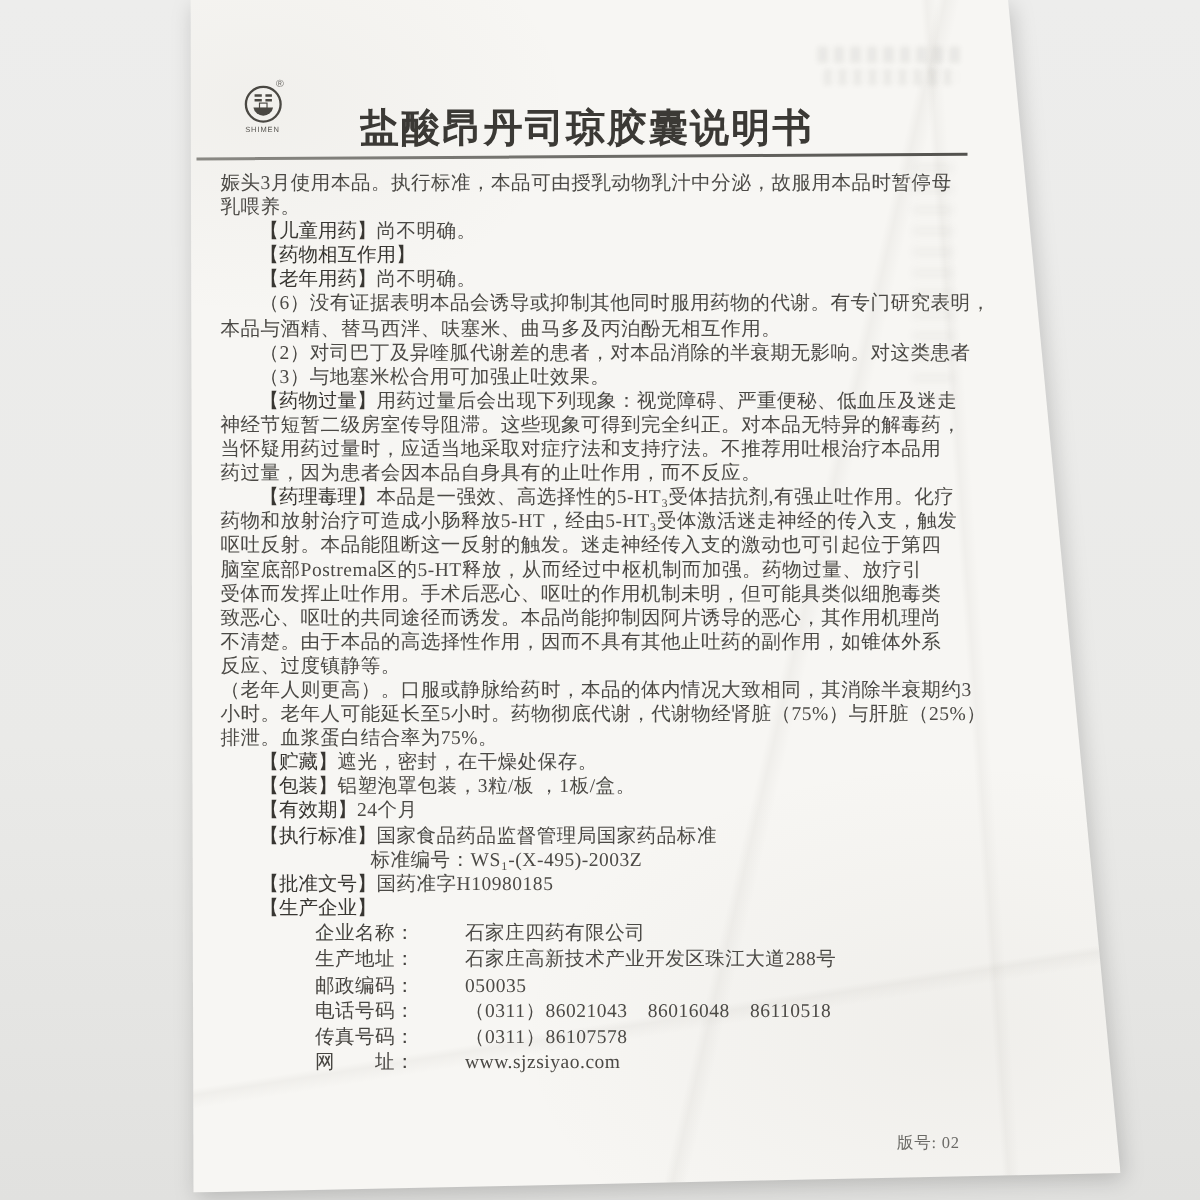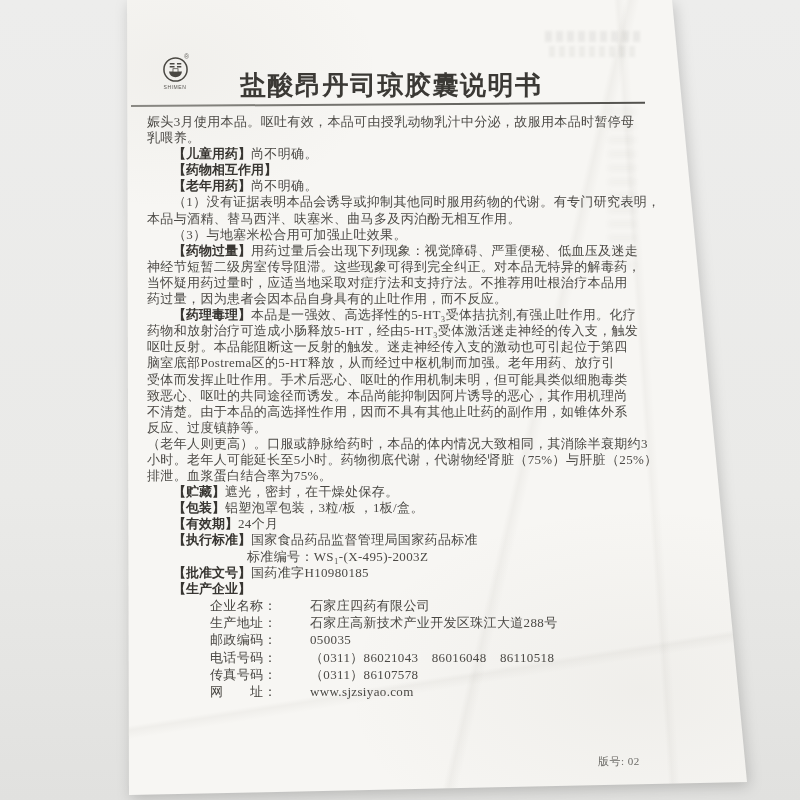--- a/index.html
+++ b/index.html
@@ -37,21 +37,21 @@
     font-family:"Liberation Sans",sans-serif;font-size:26px;font-weight:700;
     letter-spacing:1.5px;color:#3b3935;}
   .rule{position:absolute;left:131px;top:105px;width:514px;height:2px;
     background:linear-gradient(to right,#8a8984,#53524e);
     transform:rotate(-0.35deg);transform-origin:left center;}
   .text-col{position:absolute;left:147px;top:114px;width:506px;
     font-size:13px;color:#4b4945;letter-spacing:0.35px;}
   .ln{line-height:16.1px;height:16.1px;white-space:nowrap;}
   .ind1{padding-left:26px;}
   .ind2{padding-left:100px;}
-  .lbl{font-family:"Liberation Sans",sans-serif;font-weight:700;color:#383632;letter-spacing:0;}
+  .lbl{font-family:"Liberation Sans",sans-serif;font-weight:400;color:#383632;letter-spacing:0;}
   .crow{line-height:17.3px;height:17.3px;padding-left:63px;white-space:nowrap;}
   .clabel{display:inline-block;width:100px;color:#474541;}
   .cvalue{color:#4b4945;}
   .version{position:absolute;left:598px;top:754px;font-size:11px;color:#6b6a66;letter-spacing:.5px;}
 </style>
 </head>
 <body>
 
 <div class="paper-wrap">
   <div class="paper">
@@ -69,36 +69,37 @@
       </svg>
       <span class="reg">®</span>
       <div class="logo-caption">SHIMEN</div>
     </div>
 
     <h1 class="title">盐酸昂丹司琼胶囊说明书</h1>
 
     <div class="rule"></div>
 
     <main class="text-col" id="bodyCol">
-        <div class="ln ind0"><span>娠头3月使用本品。呕吐有效，本品可由授乳动物乳汁中分泌，故服用本品时暂停母</span></div>
+        <div class="ln ind0"><span>娠头3月使用本品。执行标准，本品可由授乳动物乳汁中分泌，故服用本品时暂停母</span></div>
         <div class="ln ind0"><span>乳喂养。</span></div>
         <div class="ln ind1"><b class="lbl">【儿童用药】</b><span>尚不明确。</span></div>
         <div class="ln ind1"><b class="lbl">【药物相互作用】</b></div>
         <div class="ln ind1"><b class="lbl">【老年用药】</b><span>尚不明确。</span></div>
-        <div class="ln ind1"><span>（1）没有证据表明本品会诱导或抑制其他同时服用药物的代谢。有专门研究表明，</span></div>
+        <div class="ln ind1"><span>（6）没有证据表明本品会诱导或抑制其他同时服用药物的代谢。有专门研究表明，</span></div>
         <div class="ln ind0"><span>本品与酒精、替马西泮、呋塞米、曲马多及丙泊酚无相互作用。</span></div>
+        <div class="ln ind1"><span>（2）对司巴丁及异喹胍代谢差的患者，对本品消除的半衰期无影响。对这类患者</span></div>
         <div class="ln ind1"><span>（3）与地塞米松合用可加强止吐效果。</span></div>
         <div class="ln ind1"><b class="lbl">【药物过量】</b><span>用药过量后会出现下列现象：视觉障碍、严重便秘、低血压及迷走</span></div>
         <div class="ln ind0"><span>神经节短暂二级房室传导阻滞。这些现象可得到完全纠正。对本品无特异的解毒药，</span></div>
         <div class="ln ind0"><span>当怀疑用药过量时，应适当地采取对症疗法和支持疗法。不推荐用吐根治疗本品用</span></div>
         <div class="ln ind0"><span>药过量，因为患者会因本品自身具有的止吐作用，而不反应。</span></div>
         <div class="ln ind1"><b class="lbl">【药理毒理】</b><span>本品是一强效、高选择性的5-HT₃受体拮抗剂,有强止吐作用。化疗</span></div>
         <div class="ln ind0"><span>药物和放射治疗可造成小肠释放5-HT，经由5-HT₃受体激活迷走神经的传入支，触发</span></div>
         <div class="ln ind0"><span>呕吐反射。本品能阻断这一反射的触发。迷走神经传入支的激动也可引起位于第四</span></div>
-        <div class="ln ind0"><span>脑室底部Postrema区的5-HT释放，从而经过中枢机制而加强。老年用药、放疗引</span></div>
+        <div class="ln ind0"><span>脑室底部Postrema区的5-HT释放，从而经过中枢机制而加强。药物过量、放疗引</span></div>
         <div class="ln ind0"><span>受体而发挥止吐作用。手术后恶心、呕吐的作用机制未明，但可能具类似细胞毒类</span></div>
         <div class="ln ind0"><span>致恶心、呕吐的共同途径而诱发。本品尚能抑制因阿片诱导的恶心，其作用机理尚</span></div>
         <div class="ln ind0"><span>不清楚。由于本品的高选择性作用，因而不具有其他止吐药的副作用，如锥体外系</span></div>
         <div class="ln ind0"><span>反应、过度镇静等。</span></div>
         <div class="ln ind0"><span>（老年人则更高）。口服或静脉给药时，本品的体内情况大致相同，其消除半衰期约3</span></div>
         <div class="ln ind0"><span>小时。老年人可能延长至5小时。药物彻底代谢，代谢物经肾脏（75%）与肝脏（25%）</span></div>
         <div class="ln ind0"><span>排泄。血浆蛋白结合率为75%。</span></div>
         <div class="ln ind1"><b class="lbl">【贮藏】</b><span>遮光，密封，在干燥处保存。</span></div>
         <div class="ln ind1"><b class="lbl">【包装】</b><span>铝塑泡罩包装，3粒/板 ，1板/盒。</span></div>
         <div class="ln ind1"><b class="lbl">【有效期】</b><span>24个月</span></div>

